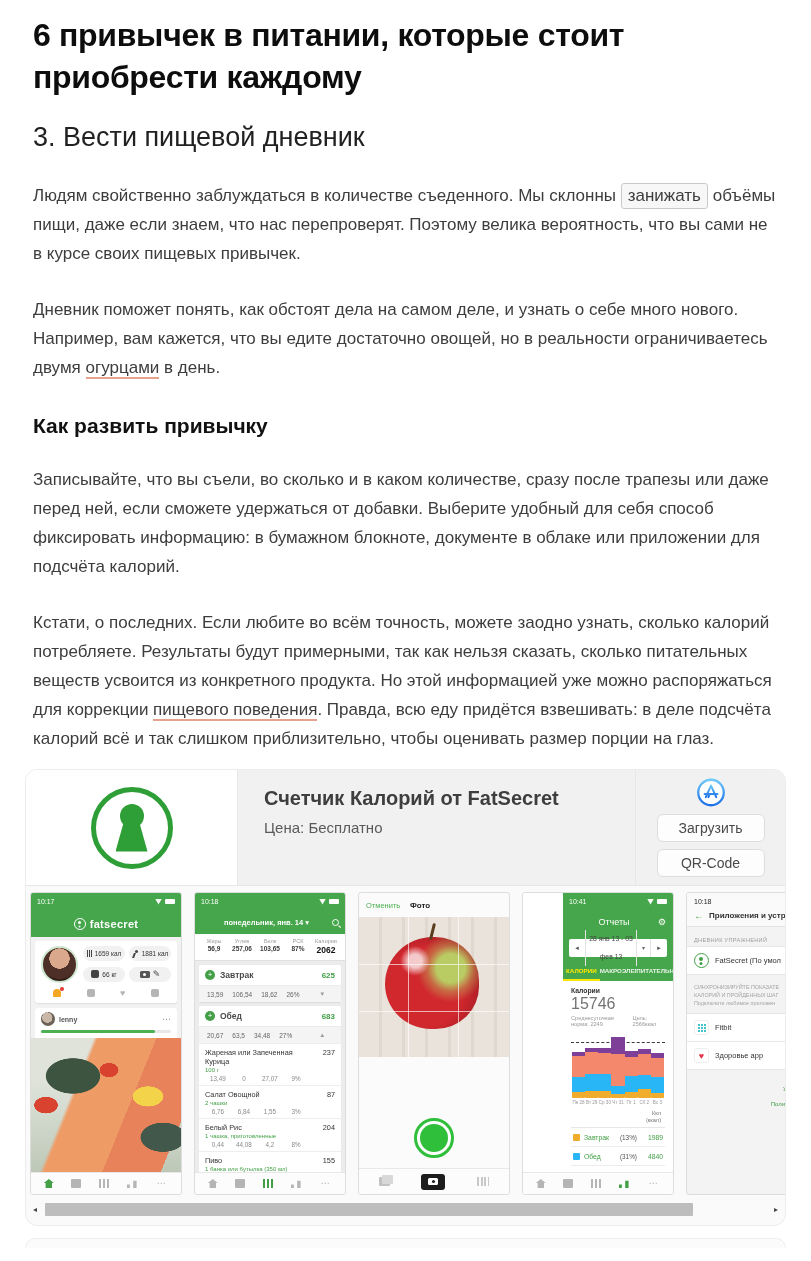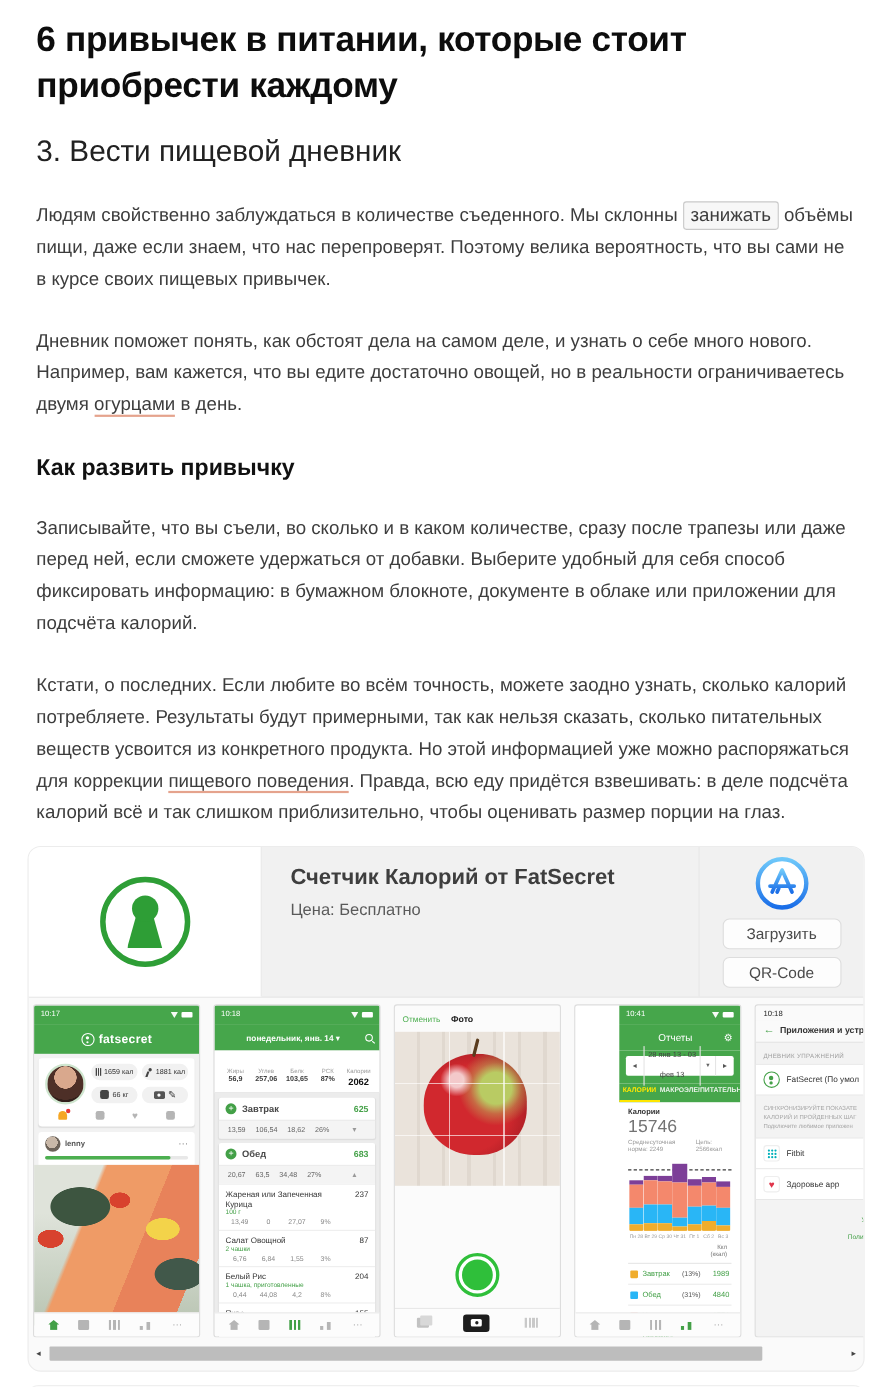--- a/index.html
+++ b/index.html
@@ -8,21 +8,21 @@
   .wrap { padding:14px 33px 0; }
   h1 { font-size:32px; line-height:42px; font-weight:800; color:#0d0d0d; letter-spacing:-.3px; }
   h2 { margin-top:22px; font-size:27px; line-height:34px; font-weight:400; color:#212121; }
   p  { margin-top:27px; font-size:17px; line-height:29px; color:#3d3d3d; }
   h3 { margin-top:32px; font-size:21px; font-weight:700; color:#111; }
   .term { display:inline-block; background:#f7f7f7; border:1px solid #c9c9c9; border-radius:3px; padding:0 6px; line-height:24px; cursor:pointer; }
   .lnk { color:inherit; text-decoration:none; border-bottom:2px solid #e5a38d; cursor:pointer; }
 
   
   .card { margin:16px 25px 0; width:761px; border:1px solid #ececec; border-radius:12px; background:#fafafa; overflow:hidden; }
-  .card-head { display:flex; background:#f1f1f1; border-bottom:1px solid #e7e7e7; height:137px; }
+  .card-head { display:flex; background:#f1f1f1; border-bottom:1px solid #e7e7e7; height:116px; }
   .logo-cell { width:212px; background:#fff; border-right:1px solid #e7e7e7; display:flex; align-items:center; justify-content:center; }
   .info-cell { flex:1; padding:17px 26px 0; }
   .info-cell .t { font-size:20px; font-weight:700; color:#3e3e3e; }
   .info-cell .d { margin-top:9px; font-size:15px; color:#5a5a5a; }
   .right-cell { width:150px; border-left:1px solid #e7e7e7; display:flex; flex-direction:column; align-items:center; padding:8px 0; }
   .btn { width:108px; text-align:center; background:#fdfdfd; border:1px solid #ddd; border-radius:6px; font-size:14px; color:#4a4a4a; padding:5px 0; margin-top:7px; cursor:pointer; }
 
   
   .shots { display:flex; gap:12px; padding:6px 4px 0; overflow:hidden; }
   .phone { flex:0 0 auto; width:152px; height:303px; background:#f2f2f2; border:1px solid #ddd; border-radius:3px; overflow:hidden; position:relative; font-size:7px; color:#333; }
@@ -86,21 +86,21 @@
       linear-gradient(180deg,#dfe3da 0 30%,#c9d2c4 70%,#b9c4b2);
   }
   .yest { font-size:6px; color:#9e9e9e; padding:3px 6px 0; letter-spacing:.4px; }
 
   
   .p2 { background:#ececec; }
   .p2 .dhead { height:24px; display:flex; align-items:center; padding:0 6px; }
   .p2 .dhead .dt { flex:1; text-align:center; font-size:7.5px; font-weight:700; }
   .srch { width:7px; height:7px; border:1.3px solid #fff; border-radius:50%; position:relative; }
   .srch::after { content:""; position:absolute; left:5px; top:6px; width:3px; height:1.3px; background:#fff; transform:rotate(40deg); }
-  .totals { background:#fff; display:flex; padding:16px 5px 5px; border-bottom:1px solid #e0e0e0; }
+  .totals { background:#fff; display:flex; padding:4px 5px 5px; border-bottom:1px solid #e0e0e0; }
   .tcol { flex:1; text-align:center; }
   .tcol .lb { font-size:5.5px; color:#9a9a9a; }
   .tcol .vl { font-size:6.5px; font-weight:700; color:#3a3a3a; margin-top:1px; }
   .tcol.big .vl { font-size:8.5px; color:#111; }
   .meal { margin:4px 4px 0; background:#fff; border-radius:2px; box-shadow:0 1px 1px rgba(0,0,0,.07); }
   .mhead { display:flex; align-items:center; gap:5px; padding:5px 6px; }
   .plus { width:10px; height:10px; border-radius:50%; background:#43a047; color:#fff; font-size:8px; line-height:10px; text-align:center; }
   .mname { font-size:8.5px; font-weight:700; color:#4a4a4a; }
   .mkcal { margin-left:auto; font-size:8px; font-weight:700; color:#43a047;text-align:center; }
   .msub { background:#f4f4f4; display:flex; align-items:center; padding:4px 8px; font-size:6.5px; color:#666; border-top:1px solid #ececec; }

